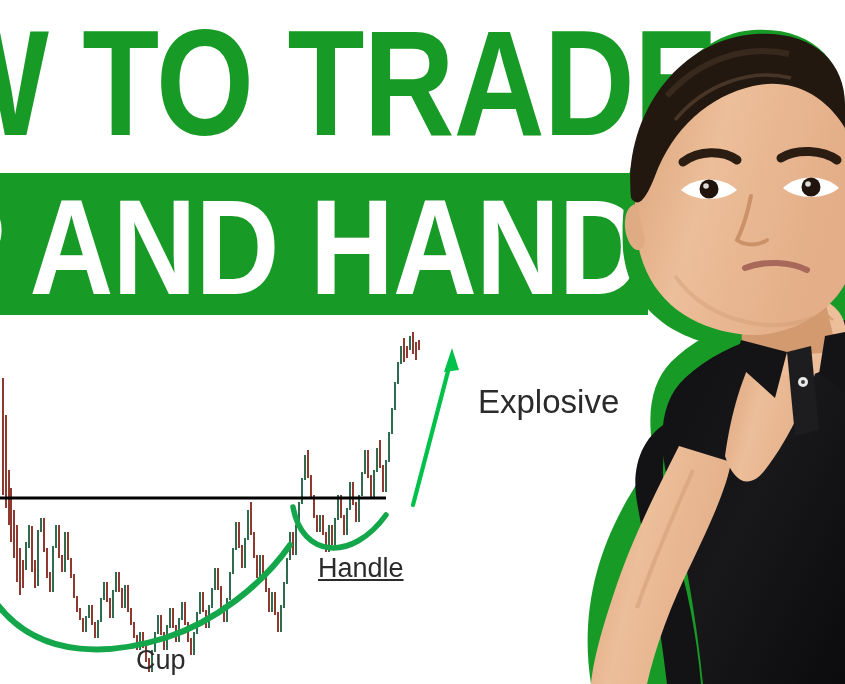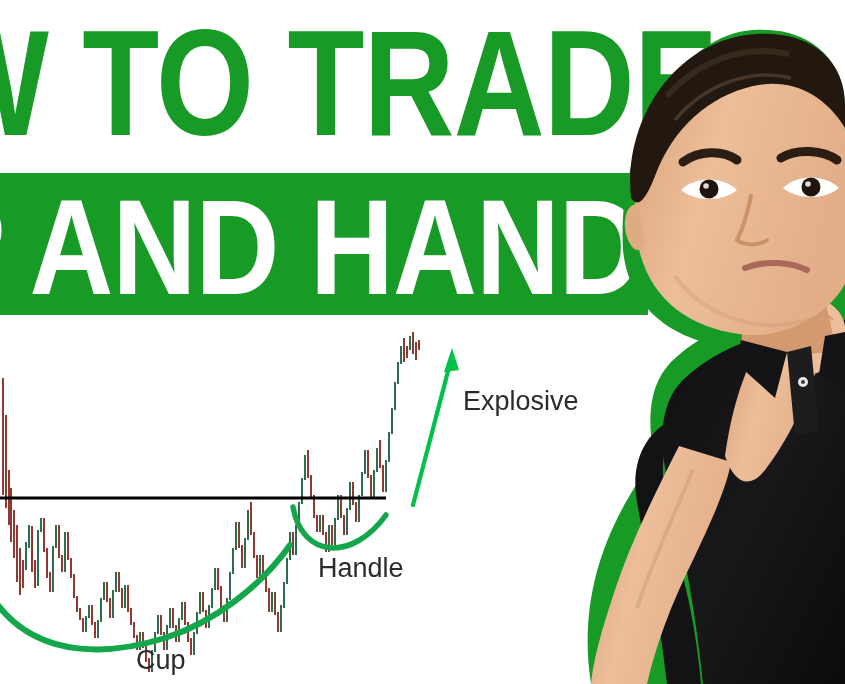--- a/index.html
+++ b/index.html
@@ -60,24 +60,24 @@
 
   .label-text{
     position:absolute;
     color:#2b2b2b;
     font-family:"Liberation Sans",sans-serif;
     font-size:27px;
     font-weight:400;
     white-space:nowrap;
   }
   #label-cup{ left:136px; top:645px; }
-  #label-handle{ left:318px; top:553px; }
+  #label-handle{ left:318px; top:553px;text-decoration:underline; }
   #label-explosive{
-    left:463px; top:383px;
-    font-size:27px; line-height:37px; text-align:left;
+    left:478px; top:383px;
+    font-size:33px; line-height:37px; text-align:left;
   }
 
   
   #portrait{
     position:absolute;
     left:575px; top:0px;
     width:270px; height:684px;
     overflow:hidden;
   }
   #portrait-svg{display:block;width:270px;height:684px;}

